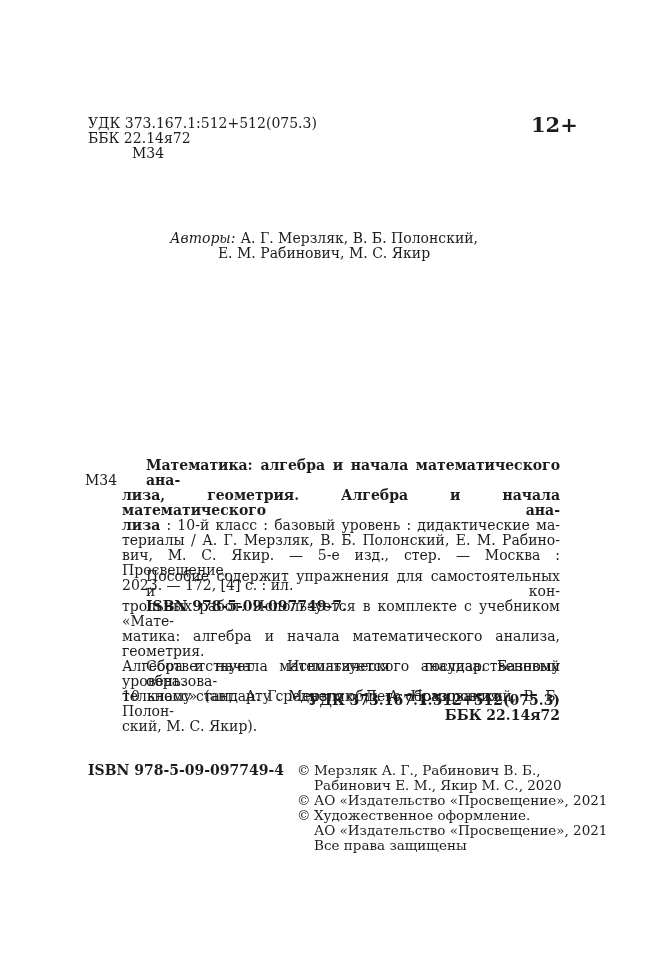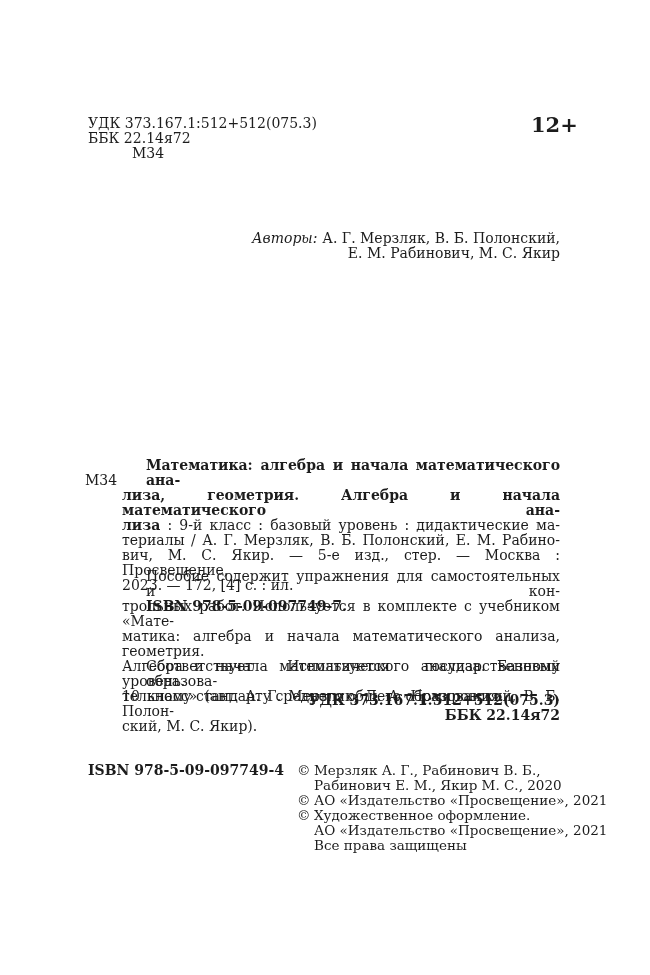--- a/index.html
+++ b/index.html
@@ -15,21 +15,21 @@
   }
   .abs { position: absolute; }
   .col { left: 88px; width: 472px; }
   .line { line-height: 15px; white-space: nowrap; }
   .wline { line-height: 15px; }
   .j { text-align: justify; text-align-last: justify; white-space: normal; }
   .b { font-weight: 700; }
   .it { font-style: italic; }
   .indent-body { padding-left: 34px; }
   .indent-par  { padding-left: 58px; }
-  .center { text-align: right; }
+  .center { text-align: center; }
   .right { text-align: right; }
   
   .top-codes { left: 88px; top: 116px; }
   .m34-top { margin-left: 44px; }
   
   .age { left: 531px; top: 114px; font-size: 21px; font-weight: 700; line-height: 22px; }
   
   .authors { top: 231px; }
   .authors .it { margin-right: 0.35em; }
   
@@ -64,21 +64,21 @@
 
   <div class="abs col center authors">
     <div class="wline"><span class="it">Авторы:</span><span>А. Г. Мерзляк, В. Б. Полонский,</span></div>
     <div class="wline">Е. М. Рабинович, М. С. Якир</div>
   </div>
 
   <div class="abs col biblio">
     <div class="m34-margin">М34</div>
     <div class="wline j b indent-par">Математика: алгебра и начала математического ана-</div>
     <div class="wline j b indent-body">лиза, геометрия. Алгебра и начала математического ана-</div>
-    <div class="wline j indent-body"><span class="b">лиза</span><span> : 9-й класс : базовый уровень : дидактические ма-</span></div>
+    <div class="wline j indent-body"><span class="b">лиза</span><span> : 10-й класс : базовый уровень : дидактические ма-</span></div>
     <div class="wline j indent-body">териалы / А. Г. Мерзляк, В. Б. Полонский, Е. М. Рабино-</div>
     <div class="wline j indent-body">вич, М. С. Якир. — 5-е изд., стер. — Москва : Просвещение,</div>
     <div class="wline indent-body">2023. — 172, [4] с. : ил.</div>
     <div class="wline b indent-par isbn-mid">ISBN 978-5-09-097749-7.</div>
   </div>
 
   <div class="abs col para2">
     <div class="wline j indent-par">Пособие содержит упражнения для самостоятельных и кон-</div>
     <div class="wline j indent-body">трольных работ. Используется в комплекте с учебником «Мате-</div>
     <div class="wline j indent-body">матика: алгебра и начала математического анализа, геометрия.</div>

